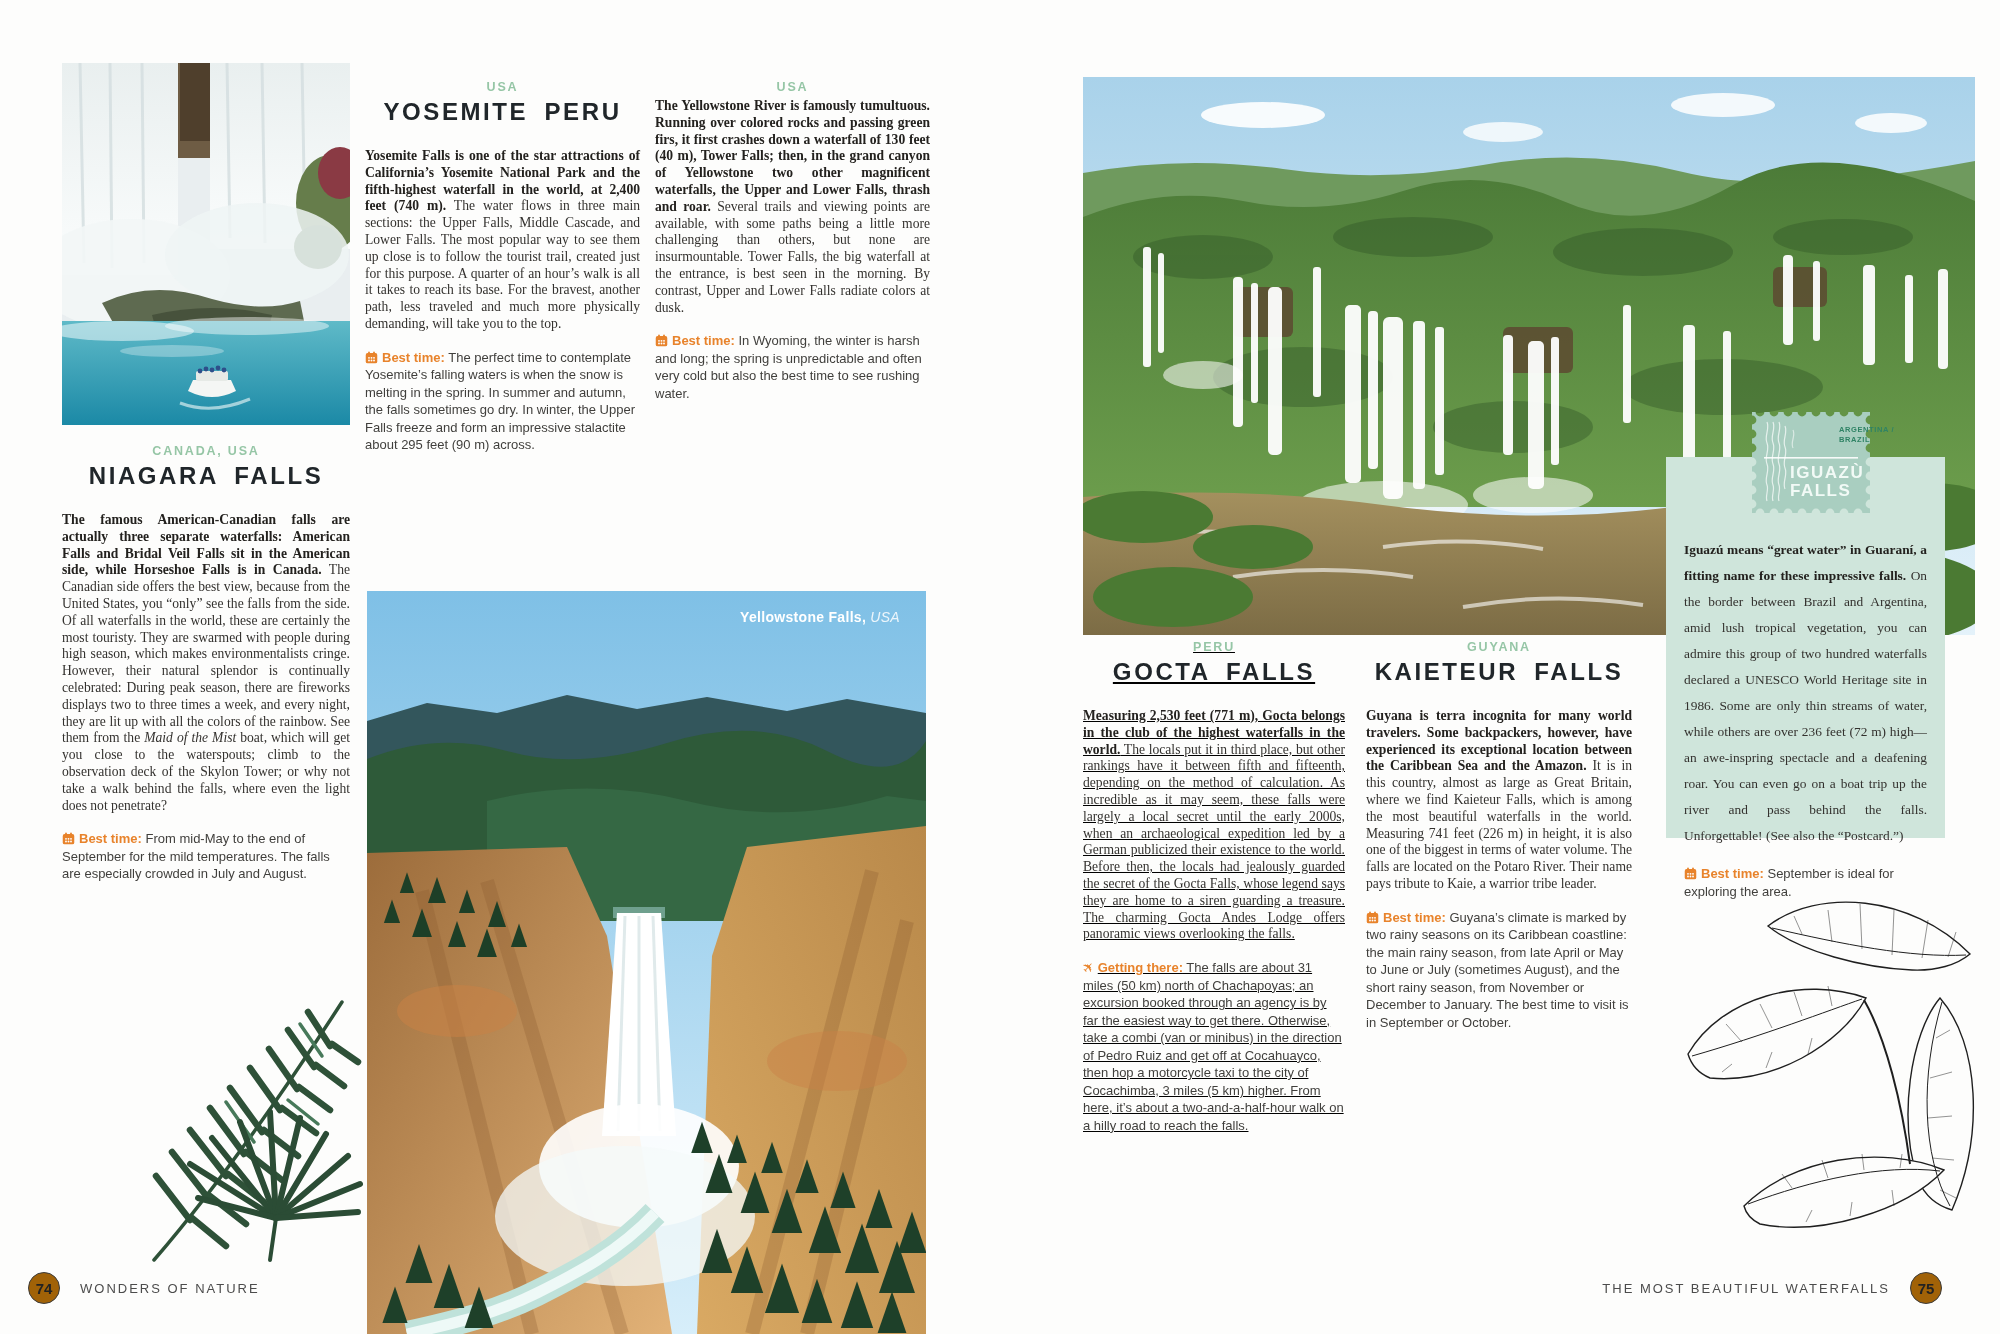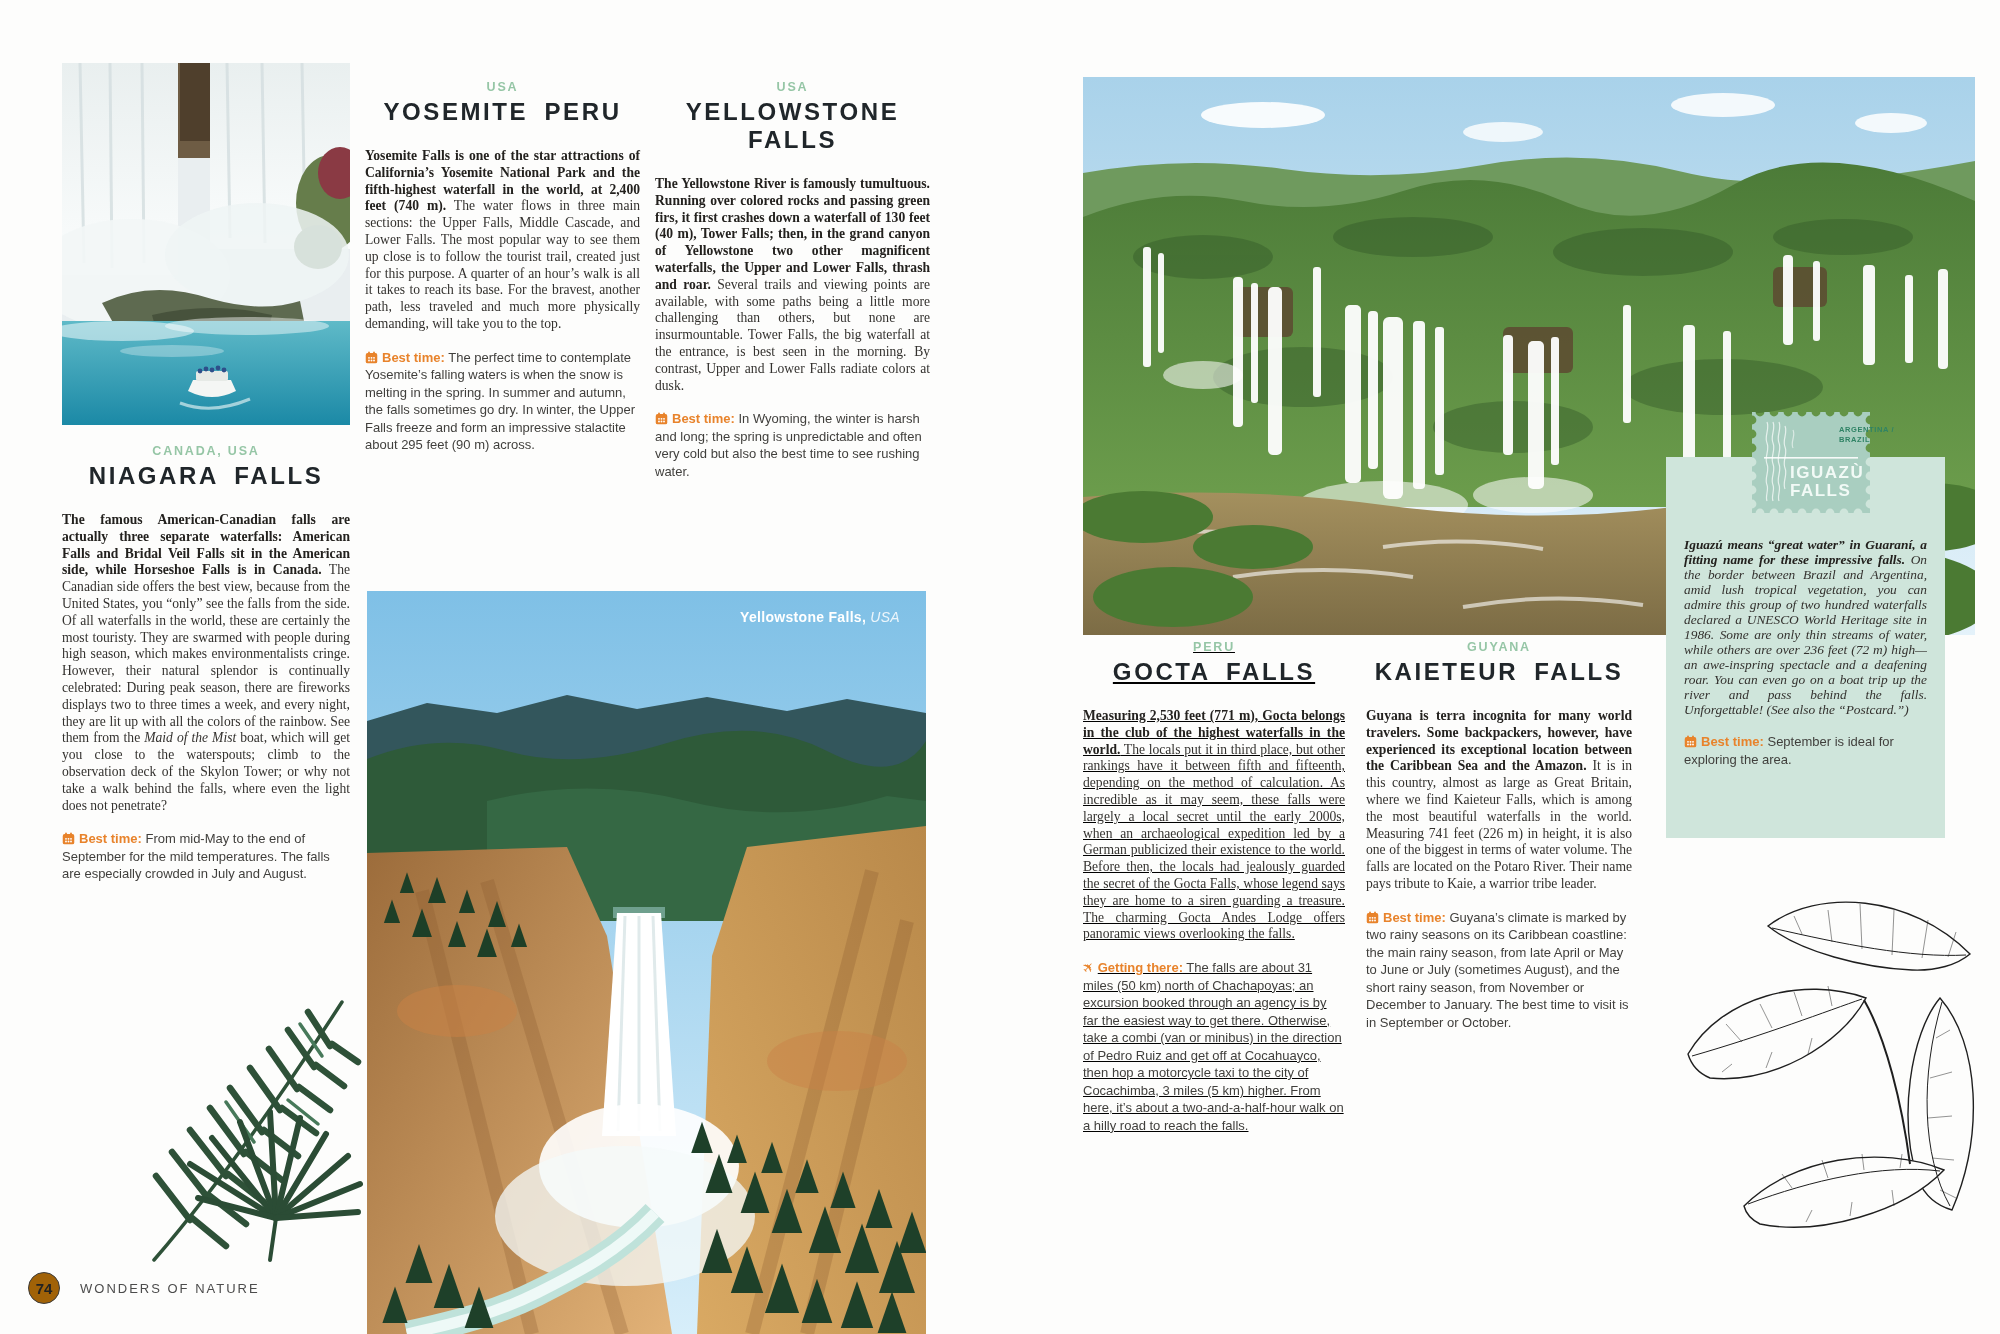--- a/index.html
+++ b/index.html
@@ -16,21 +16,21 @@
              text-align:justify;margin:0;}
   .body-text b{color:#23211e;}
   .tip{font-family:"Liberation Sans",sans-serif;font-size:13px;line-height:17.5px;color:#403f3c;margin:16px 0 0 0;text-align:left;}
   .tip b{color:#e8832b;}
   .cal{width:13px;height:13px;vertical-align:-2px;margin-right:4px;}
   .plane{color:#e8832b;display:inline-block;transform:rotate(-48deg);font-size:14px;margin-right:3px;}
   .caption{position:absolute;top:18px;right:26px;color:#ffffff;font:600 14px "Liberation Sans",sans-serif;letter-spacing:.3px;}
   .caption i{font-weight:400;opacity:.85;}
   .igu-box{position:absolute;left:1666px;top:457px;width:279px;height:381px;background:#cfe5db;box-sizing:border-box;
            padding:80px 18px 0 18px;}
-  .igu-box .body-text{font-size:13.4px;line-height:15px;font-style:italic;}
+  .igu-box .body-text{font-size:13.4px;line-height:26px;}
   .stamp{position:absolute;left:1752px;top:412px;width:118px;height:101px;}
   .stamp svg{position:absolute;left:0;top:0;}
   .stamp-countries{position:absolute;left:47px;top:13px;width:62px;font:bold 7.5px "Liberation Sans",sans-serif;
                    line-height:9.5px;letter-spacing:.6px;color:#2f8365;margin-left:40px;}
   .stamp-title{position:absolute;left:38px;top:52px;font:600 17px "Liberation Sans",sans-serif;letter-spacing:1.5px;
                line-height:18px;color:#f2faf6;}
   .footer{position:absolute;display:flex;align-items:center;gap:20px;}
   .footer-num{width:32px;height:32px;border:1.6px solid #3c3c3c;border-radius:50%;display:flex;align-items:center;
               justify-content:center;font:600 15px "Liberation Sans",sans-serif;color:#222;background:#a16207;box-sizing:border-box;}
   .footer-label{font:500 13px "Liberation Sans",sans-serif;letter-spacing:2px;color:#4c4c4c;}
@@ -125,21 +125,20 @@
             <circle cx="9.7" cy="7.4" r="1"></circle>
             <circle cx="4.3" cy="10.2" r="1"></circle>
             <circle cx="7" cy="10.2" r="1"></circle>
             <circle cx="9.7" cy="10.2" r="1"></circle>
           </g>
         </svg><b>Best time:</b><span> The perfect time to contemplate Yosemite’s falling waters is when the snow is melting in the spring. In summer and autumn, the falls sometimes go dry. In winter, the Upper Falls freeze and form an impressive stalactite about 295 feet (90 m) across.</span></p>
   </div>
 
   <div class="col" style="left:655px;top:80px;width:275px;">
     <p class="country">USA</p>
-    <h2 class="falls-title">YELLOWSTONE FALLS</h2>
     <p class="body-text"><b>The Yellowstone River is famously tumultuous. Running over colored rocks and passing green firs, it first crashes down a waterfall of 130 feet (40 m), Tower Falls; then, in the grand canyon of Yellowstone two other magnificent waterfalls, the Upper and Lower Falls, thrash and roar.</b><span> Several trails and viewing points are available, with some paths being a little more challenging than others, but none are insurmountable. Tower Falls, the big waterfall at the entrance, is best seen in the morning. By contrast, Upper and Lower Falls radiate colors at dusk.</span></p>
     <p class="tip"><svg class="cal" viewBox="0 0 14 14">
           <rect x="0.8" y="2.2" width="12.4" height="11" rx="2" fill="#e8832b"></rect>
           <rect x="3.4" y="0.5" width="1.8" height="3.2" rx="0.9" fill="#e8832b"></rect>
           <rect x="8.8" y="0.5" width="1.8" height="3.2" rx="0.9" fill="#e8832b"></rect>
           <g fill="#ffffff">
             <circle cx="4.3" cy="7.4" r="1"></circle>
             <circle cx="7" cy="7.4" r="1"></circle>
             <circle cx="9.7" cy="7.4" r="1"></circle>
             <circle cx="4.3" cy="10.2" r="1"></circle>
@@ -516,14 +515,18 @@
           <path d="M176,320 L170,302"></path>
           <path d="M212,312 L210,296"></path>
           <path d="M248,310 L250,296"></path>
           <path d="M160,352 L154,364"></path>
           <path d="M200,344 L198,358"></path>
           <path d="M240,332 L242,348"></path>
       </g>
     </svg>
   </div>
 
+  <div class="footer" style="top:1272px;right:58px;">
+    <div class="footer-label">THE MOST BEAUTIFUL WATERFALLS</div>
+    <div class="footer-num">75</div>
+  </div>
 
 </div>
 
 </body></html>

